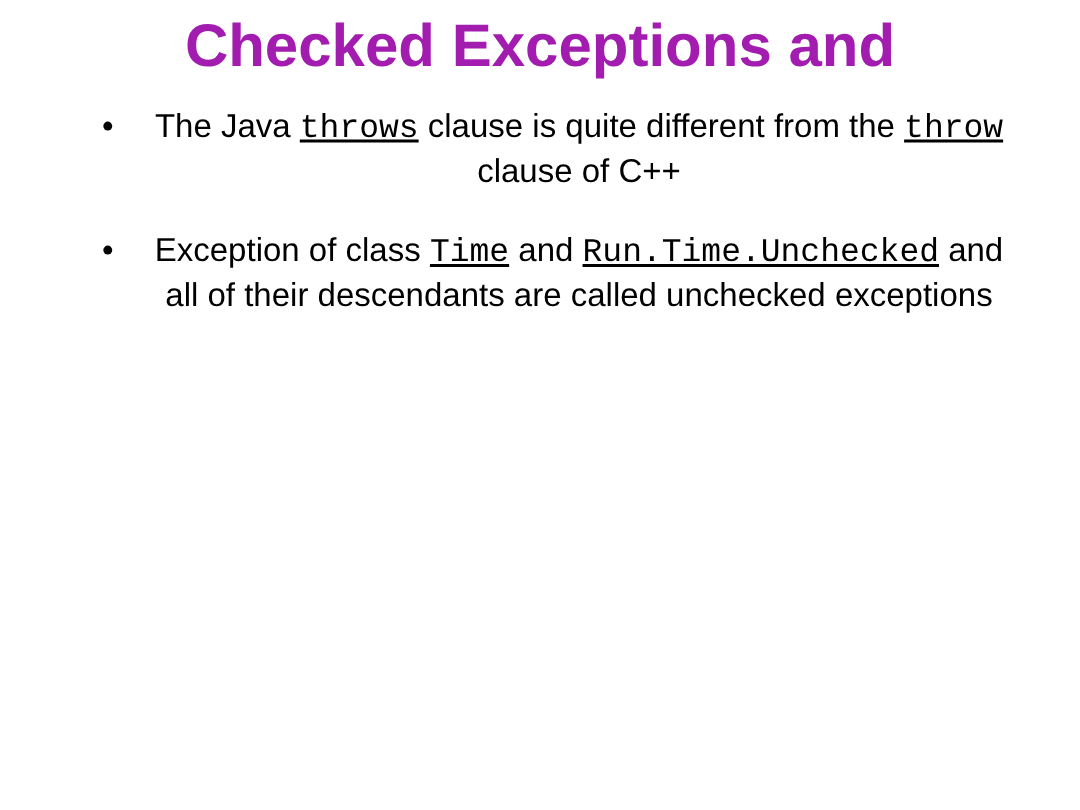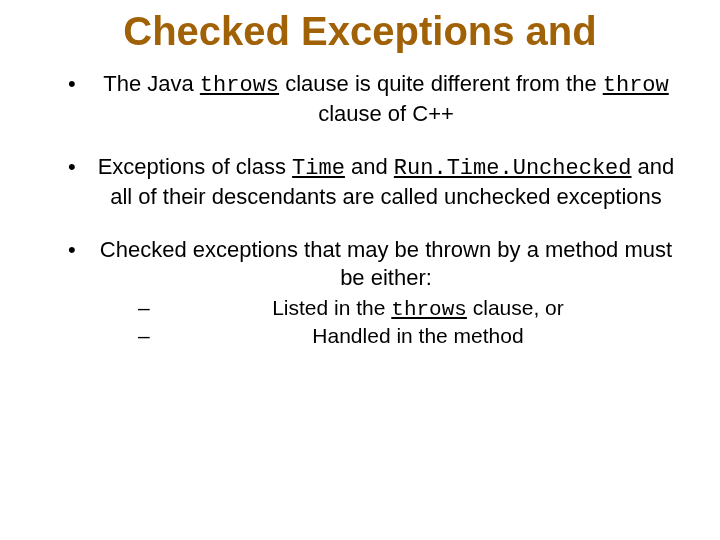--- a/index.html
+++ b/index.html
@@ -12,21 +12,21 @@
     color: #000;
     overflow: hidden;
   }
   .slide {
     box-sizing: border-box;
     width: 720px;
     height: 540px;
     padding: 10px 40px 20px 40px;
   }
   h1.title {
-    color: #a16207;
+    color: #a21caf;
     font-weight: bold;
     font-size: 40px;
     text-align: center;
     margin: 0 0 18px 0;
     line-height: 1.05;
   }
   ul.bullets {
     list-style: none;
     margin: 0;
     padding: 0 0 0 28px;
@@ -77,30 +77,19 @@
     <span>Checked Exceptions and</span><br>
   </h1>
 
   <ul class="bullets">
 
     <li>
       <span>The Java </span><span class="code">throws</span><span> clause is quite different from the </span><span class="code">throw</span><span> clause of C++</span>
     </li>
 
     <li>
-      <span>Exceptions of class </span><span class="code">Time</span><span> and </span><span class="code">Run.Time.Unchecked</span><span> and all of their descendants are called unchecked exceptions</span>
+      <span>Exception of class </span><span class="code">Time</span><span> and </span><span class="code">Run.Time.Unchecked</span><span> and all of their descendants are called unchecked exceptions</span>
     </li>
 
 
-    <li style="margin-bottom:0;">
-      <span>Checked exceptions that may be thrown by a method must be either:</span>
-      <ul class="sub">
-        <li>
-          <span>Listed in the </span><span class="code">throws</span><span> clause, or</span>
-        </li>
-        <li>
-          <span>Handled in the method</span>
-        </li>
-      </ul>
-    </li>
 
   </ul>
 </div>
 
 </body></html>

